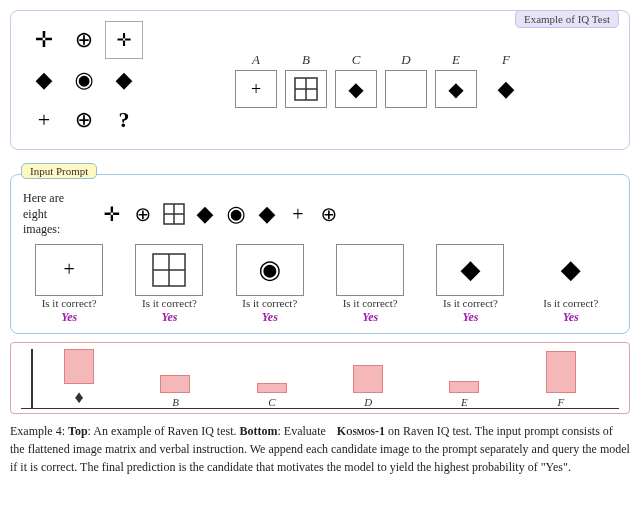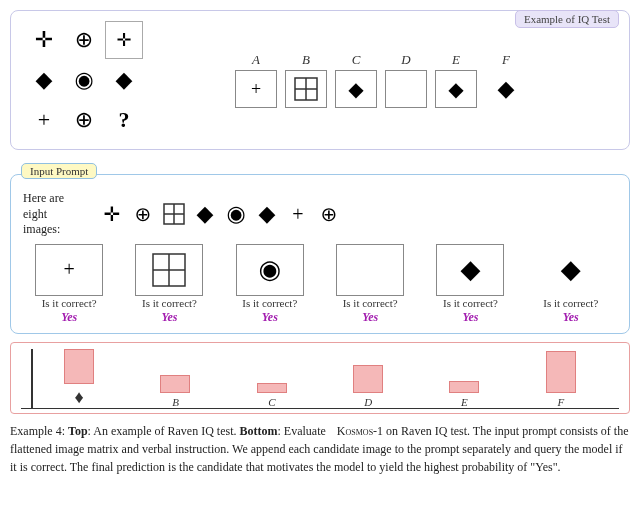--- a/index.html
+++ b/index.html
@@ -231,21 +231,21 @@
       font-size: 12px;
       color: #222;
       line-height: 1.5;
       margin-top: 6px;
     }
     .caption-bold {
       font-weight: bold;
     }
     .caption-smallcaps {
       font-variant: small-caps;
-      font-weight: normal;
+      font-weight: bold;
       padding-left: 8px;
     }
   </style>
 </head>
 <body>
 
 <div class="top-panel">
   <div class="top-panel-label">Example of IQ Test</div>
   <div class="top-panel-inner">
 

